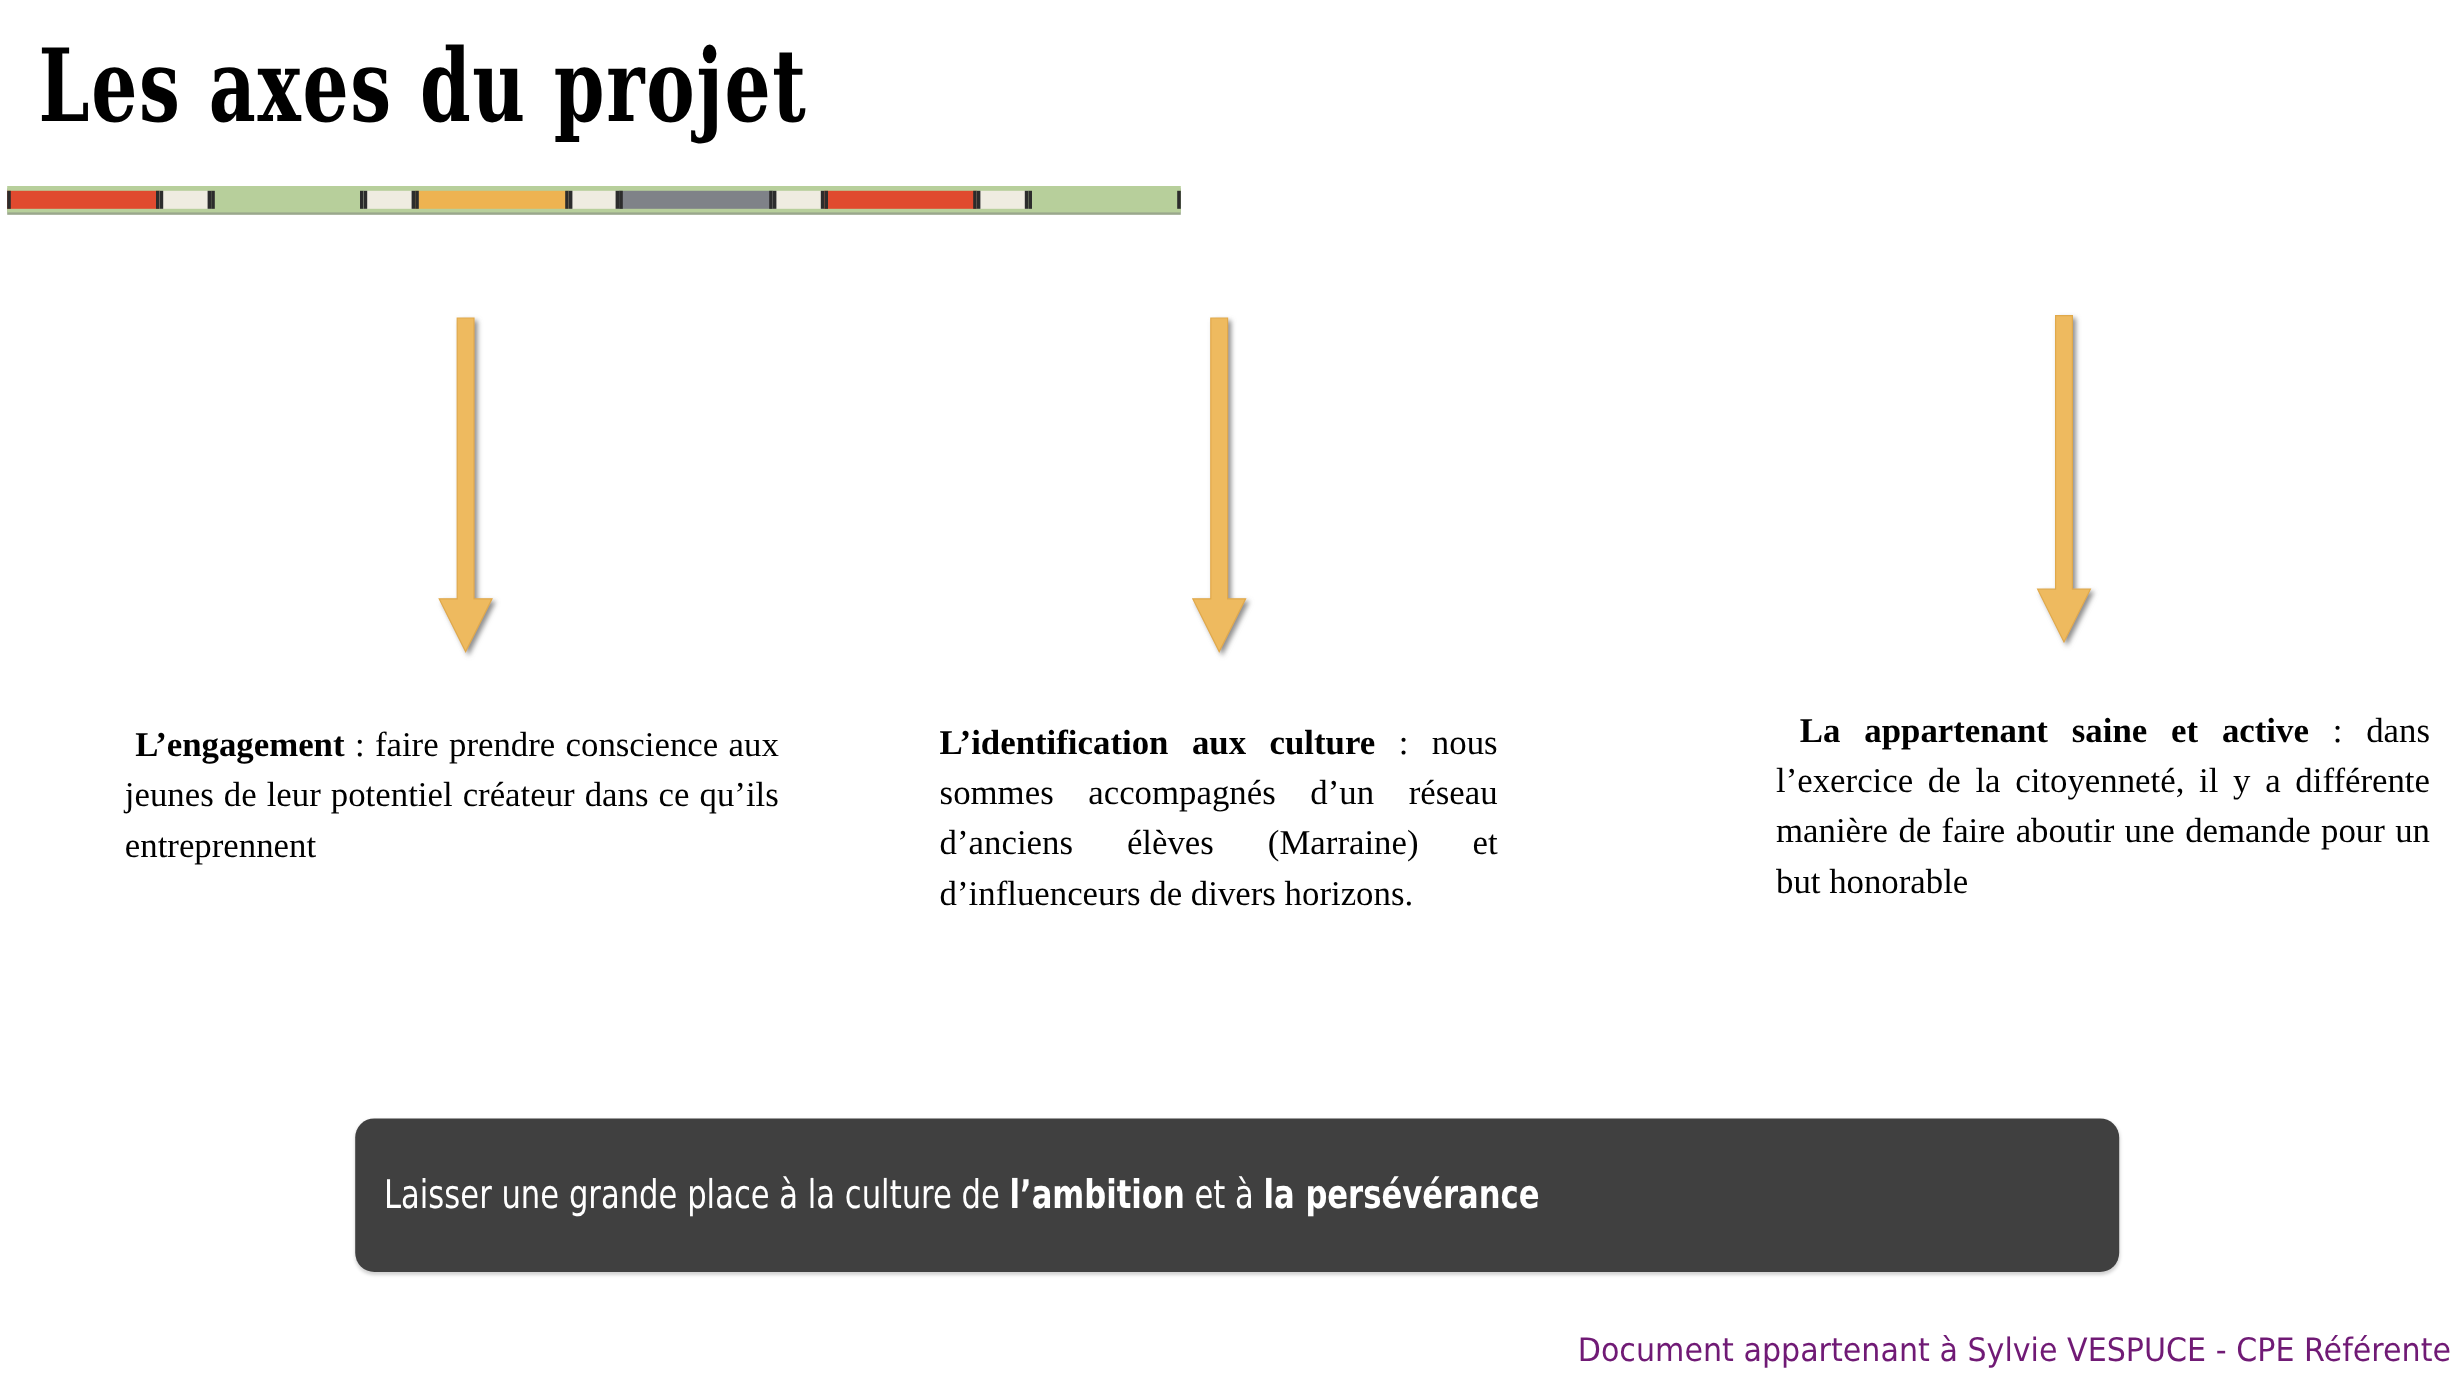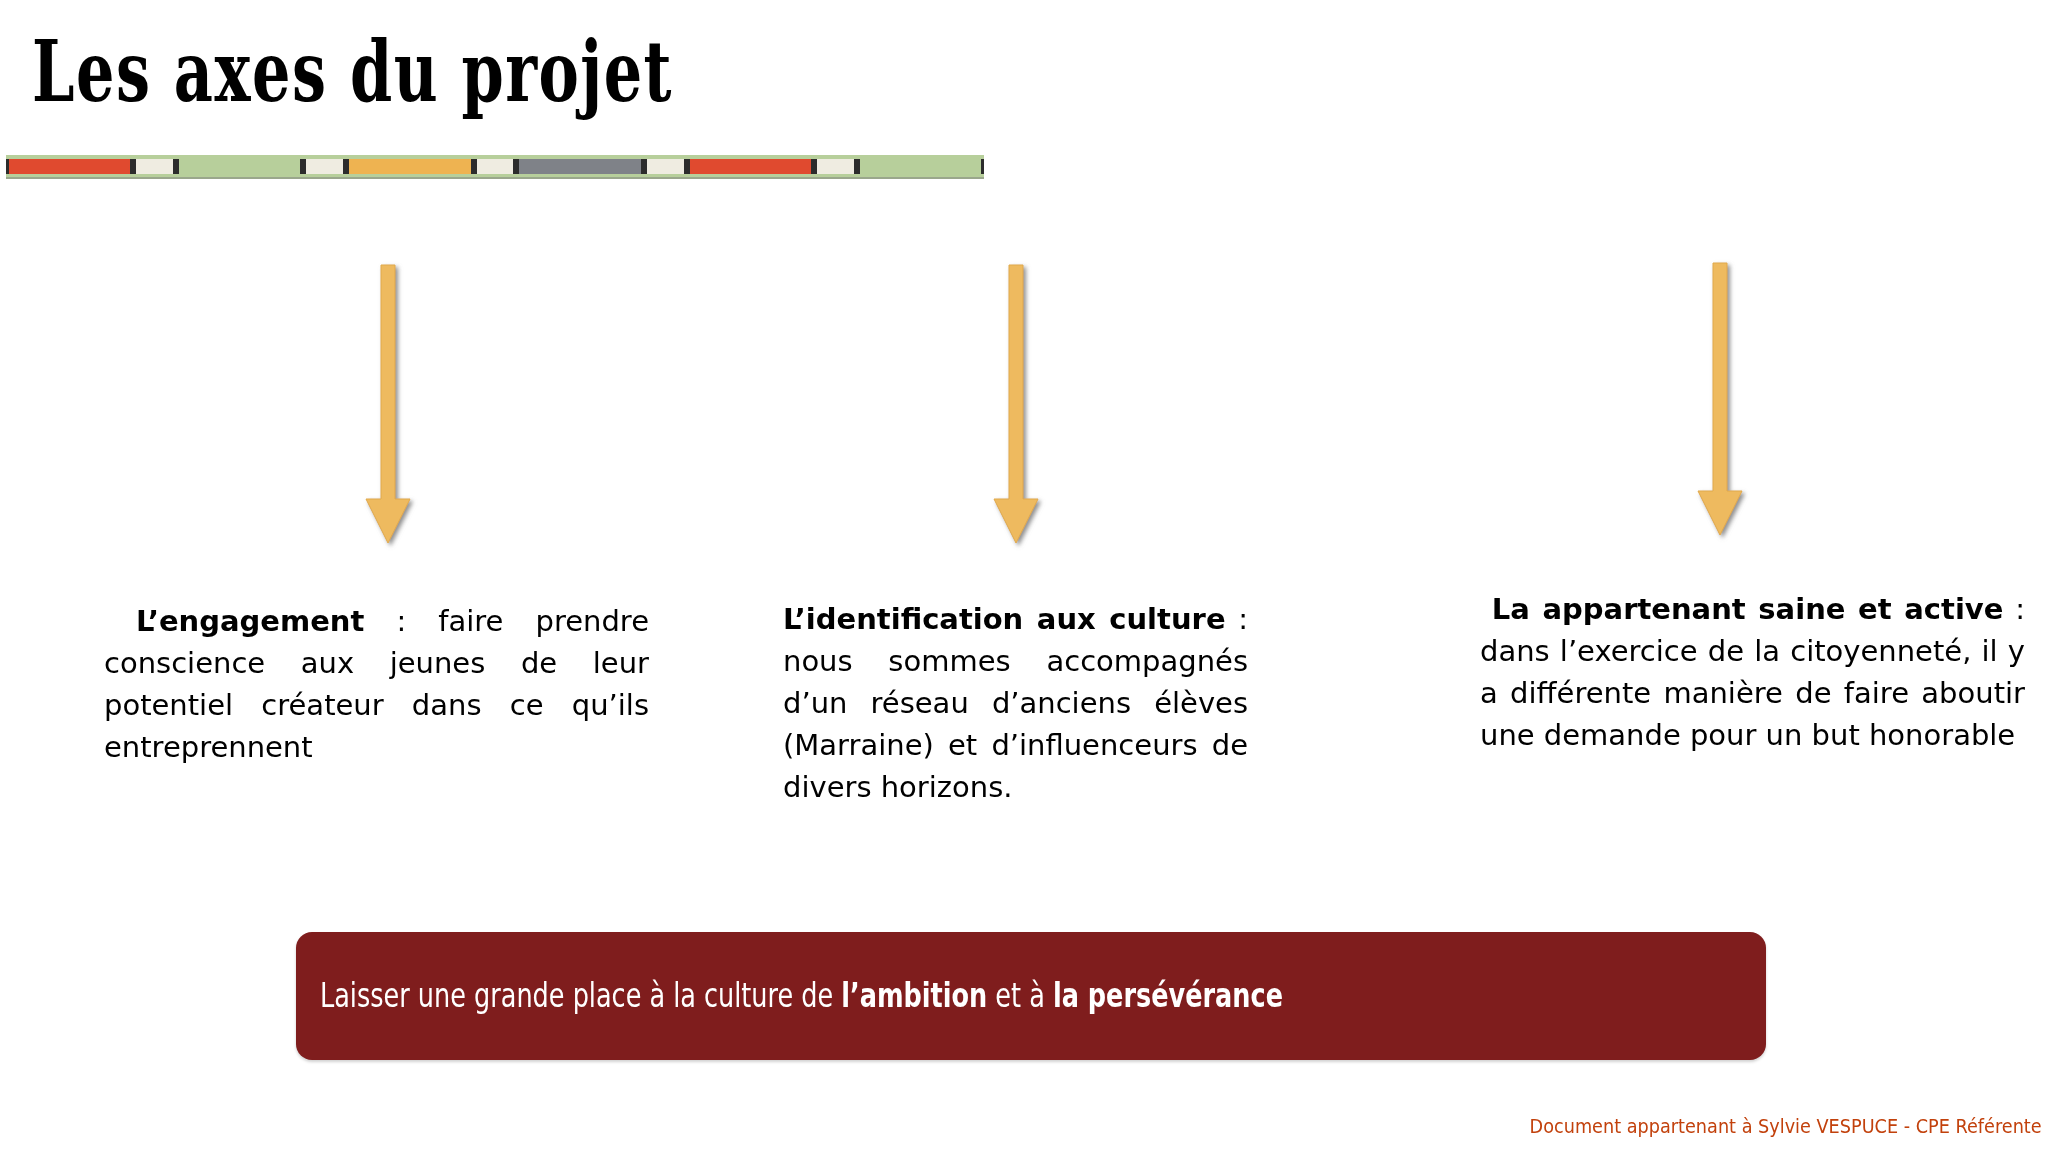--- a/index.html
+++ b/index.html
@@ -78,36 +78,36 @@
   .arrow svg { display: block; overflow: visible; }
 
   
   .col {
     position: absolute;
     color: #000000;
     font-size: 29px;
     line-height: 42px;
     font-family: "DejaVu Sans", "Liberation Sans", sans-serif;
   }
-  .col p { margin: 0; }
+  .col p { margin: 0; font-family: Liberation Serif, serif; }
   .col.justify p { text-align: justify; text-justify: inter-word; }
   .col b { font-weight: bold; }
 
   #col-1 { left: 104px;  top: 600px;  width: 545px; }
   #col-2 { left: 783px;  top: 598px;  width: 465px; }
   #col-3 { left: 1480px; top: 588px;  width: 545px; }
 
   
   .banner {
     position: absolute;
     left: 296px;
     top: 932px;
     width: 1470px;
     height: 128px;
-    background: #7f1d1d;
+    background: #404040;
     border-radius: 16px;
     box-shadow: 0 2px 3px rgba(0,0,0,0.18);
   }
   .banner-text {
     position: absolute;
     left: 24px;
     top: 50%;
     transform: translateY(-50%);
     color: #ffffff;
     font-family: "DejaVu Sans Condensed", "Liberation Sans Narrow", "Liberation Sans", sans-serif;
@@ -120,23 +120,23 @@
     transform: scaleX(0.86);
     transform-origin: left center;
   }
   .banner-text b { font-weight: bold; }
 
   
   .footer {
     position: absolute;
     right: 6px;
     bottom: 8px;
-    color: #c2410c;
+    color: #701a75;
     font-family: "DejaVu Sans", "Liberation Sans", sans-serif;
-    font-size: 19px;
+    font-size: 27px;
     line-height: 36px;
     white-space: nowrap;
   }
   .footer .f-scale {
     display: inline-block;
     transform: scaleX(0.93);
     transform-origin: right center;
   }
 </style>
 </head>

